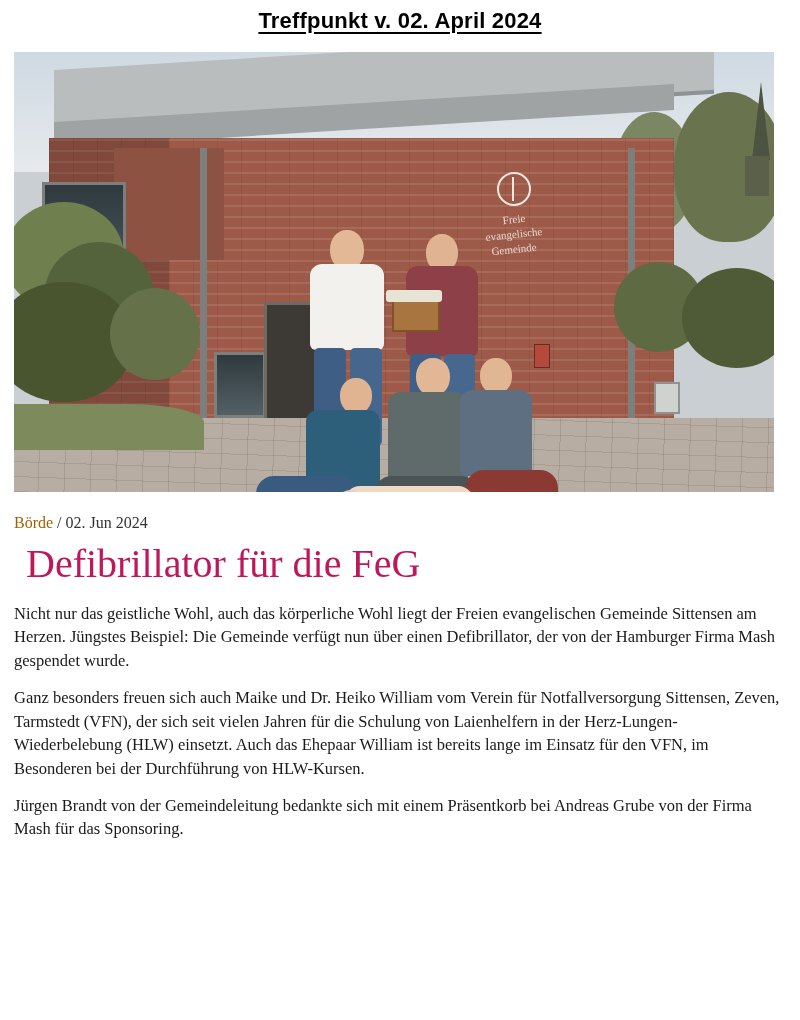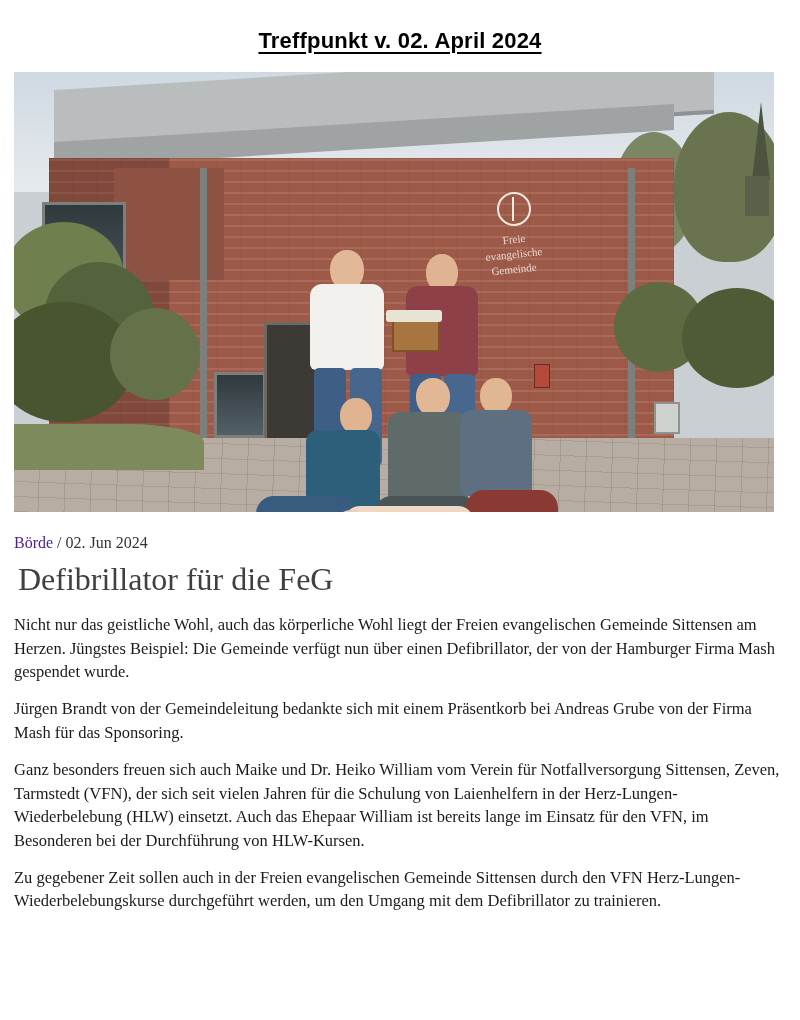--- a/index.html
+++ b/index.html
@@ -19,21 +19,21 @@
     width: 800px;
     height: 1020px;
     position: relative;
     box-sizing: border-box;
     padding: 0 14px;
   }
 
   
   .doc-title {
     margin: 0;
-    padding-top: 28px;
+    padding-top: 8px;
     text-align: center;
     font-family: "Liberation Sans", sans-serif;
     font-weight: bold;
     font-size: 22px;
     letter-spacing: 0.2px;
     text-decoration: underline;
     text-underline-offset: 4px;
     color: #000;
   }
 
@@ -247,30 +247,30 @@
   }
 
   
   .byline {
     margin-top: 22px;
     font-family: "Liberation Serif", serif;
     font-size: 16px;
     color: #333;
   }
   .byline .cat {
-    color: #4c1d95;
+    color: #a16207;
     text-align: right;
   }
   .article-title {
-    margin: 10px 0 0 4px;
+    margin: 10px 0 0 12px;
     font-family: "Liberation Serif", serif;
     font-weight: normal;
-    font-size: 32px;
+    font-size: 40px;
     line-height: 1.1;
-    color: #404040;
+    color: #be185d;
   }
   .article-body {
     margin-top: 16px;
   }
   .article-body p {
     margin: 14px 0 13px 0;
     font-family: "Liberation Serif", serif;
     font-size: 16.5px;
     line-height: 1.42;
     color: #1a1a1a;
@@ -367,18 +367,17 @@
   </div>
 
   <div class="byline">
     <span class="cat">Börde</span><span> / </span><span>02. Jun 2024</span>
   </div>
 
   <h2 class="article-title">Defibrillator für die FeG</h2>
 
   <div class="article-body">
     <p>Nicht nur das geistliche Wohl, auch das körperliche Wohl liegt der Freien evangelischen Gemeinde Sittensen am Herzen. Jüngstes Beispiel: Die Gemeinde verfügt nun über einen Defibrillator, der von der Hamburger Firma Mash gespendet wurde.</p>
+    <p>Ganz besonders freuen sich auch Maike und Dr. Heiko William vom Verein für Notfallversorgung Sittensen, Zeven, Tarmstedt (VFN), der sich seit vielen Jahren für die Schulung von Laienhelfern in der Herz-Lungen-Wiederbelebung (HLW) einsetzt. Auch das Ehepaar William ist bereits lange im Einsatz für den VFN, im Besonderen bei der Durchführung von HLW-Kursen.</p>
     <p>Jürgen Brandt von der Gemeindeleitung bedankte sich mit einem Präsentkorb bei Andreas Grube von der Firma Mash für das Sponsoring.</p>
-    <p>Ganz besonders freuen sich auch Maike und Dr. Heiko William vom Verein für Notfallversorgung Sittensen, Zeven, Tarmstedt (VFN), der sich seit vielen Jahren für die Schulung von Laienhelfern in der Herz-Lungen-Wiederbelebung (HLW) einsetzt. Auch das Ehepaar William ist bereits lange im Einsatz für den VFN, im Besonderen bei der Durchführung von HLW-Kursen.</p>
-    <p>Zu gegebener Zeit sollen auch in der Freien evangelischen Gemeinde Sittensen durch den VFN Herz-Lungen-Wiederbelebungskurse durchgeführt werden, um den Umgang mit dem Defibrillator zu trainieren.</p>
   </div>
 
 </div>
 
 </body></html>

